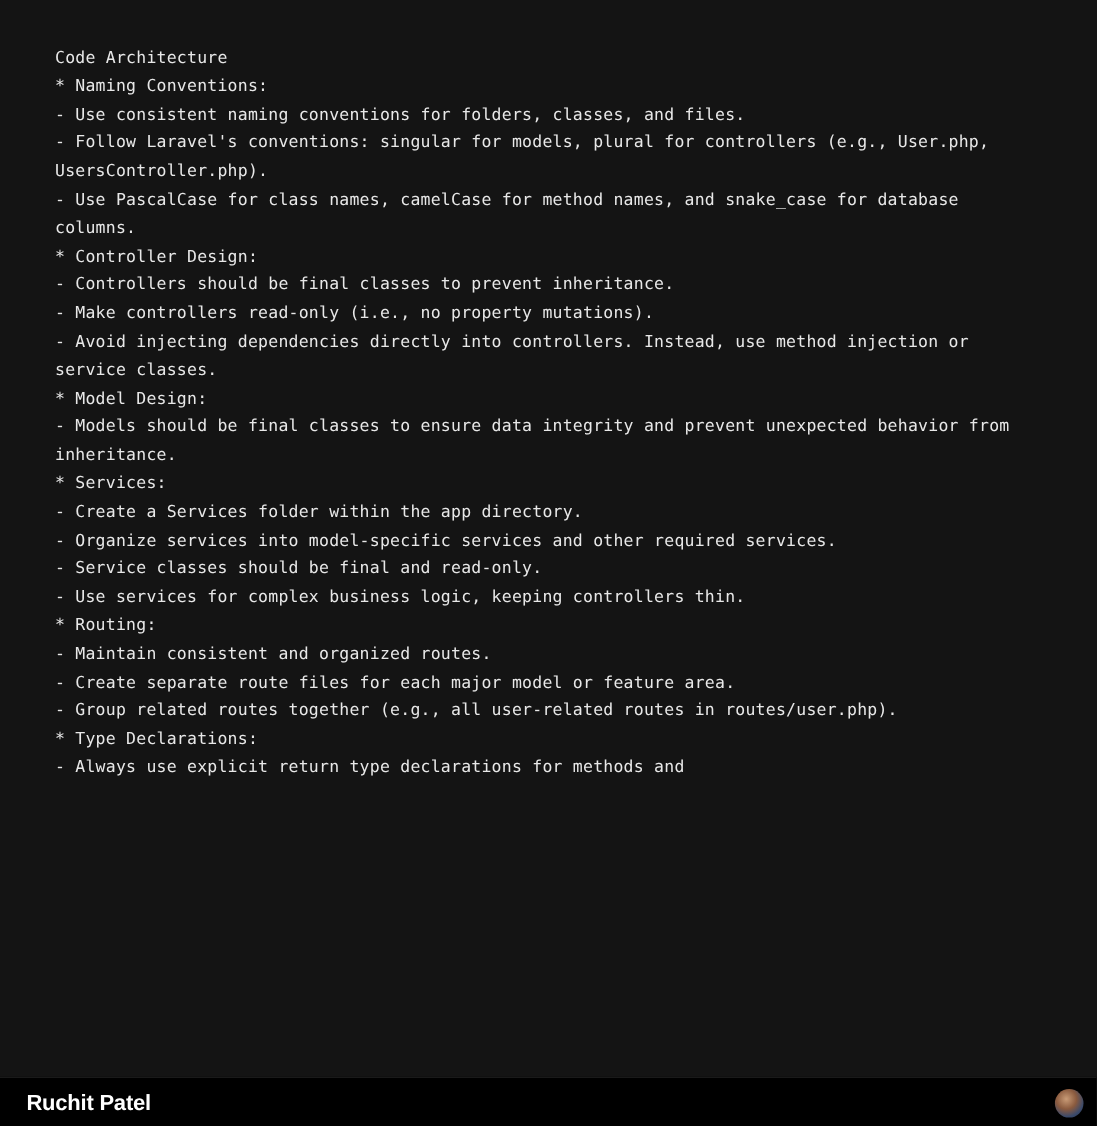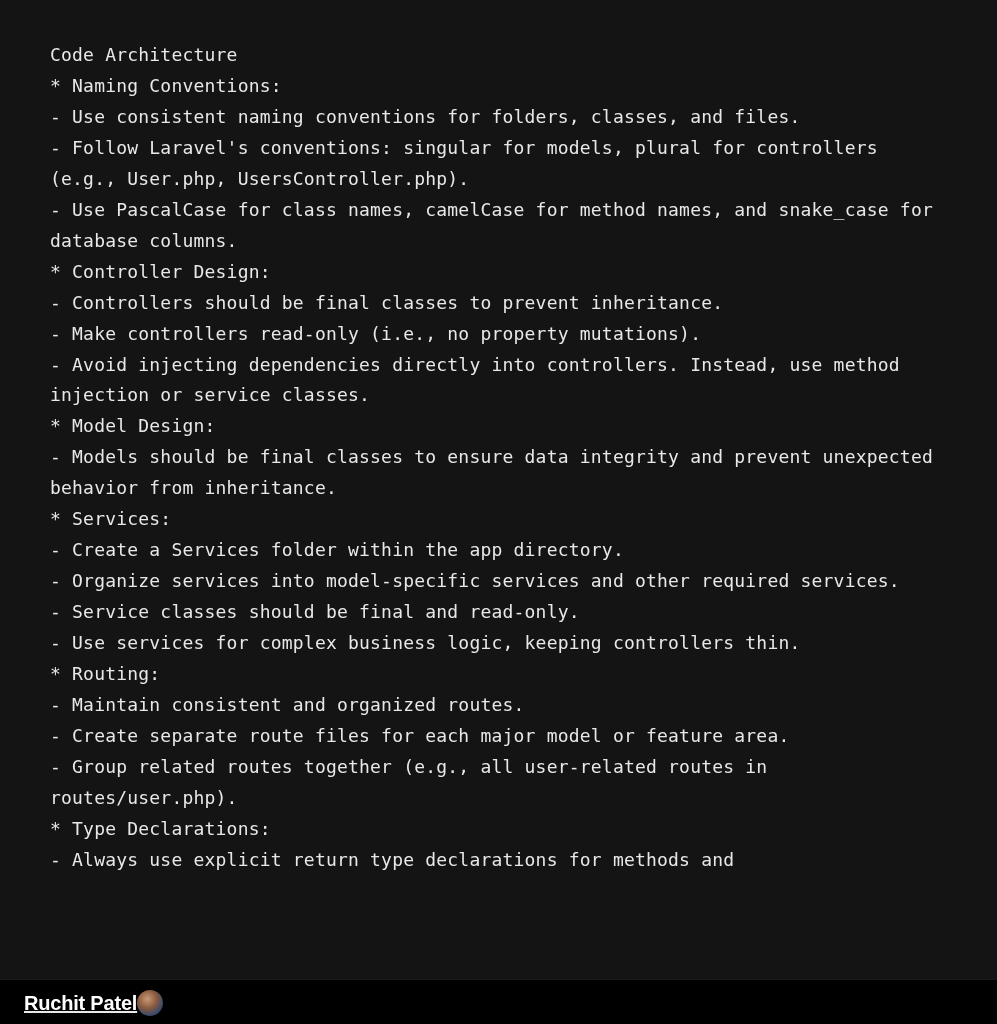--- a/index.html
+++ b/index.html
@@ -11,38 +11,37 @@
       background: #141414;
       color: #e8e8e8;
       font-family: ui-monospace, 'SF Mono', Menlo, Monaco, Consolas, monospace;
       width: 997px;
       height: 1024px;
       overflow: hidden;
       position: relative;
     }
     .code-block {
       padding: 40px 50px 20px 50px;
-      font-size: 18px;
+      font-size: 15px;
       line-height: 1.72;
       letter-spacing: 0.2px;
       white-space: pre-wrap;
       word-wrap: break-word;
     }
     .footer {
       position: absolute;
       bottom: 0;
       left: 0;
       right: 0;
       background: #000000;
       padding: 10px 24px 8px 24px;
       display: flex;
       align-items: center;
-      justify-content: flex-start;
+      justify-content: space-between;
       border-top: 1px solid #1a1a1a;
-      text-decoration: underline;
     }
     .author-name {
       font-family: -apple-system, BlinkMacSystemFont, 'Segoe UI', Helvetica, Arial, sans-serif;
       font-weight: 700;
       font-size: 20px;
       color: #ffffff;
       letter-spacing: -0.2px;
     }
     .avatar {
       width: 26px;

